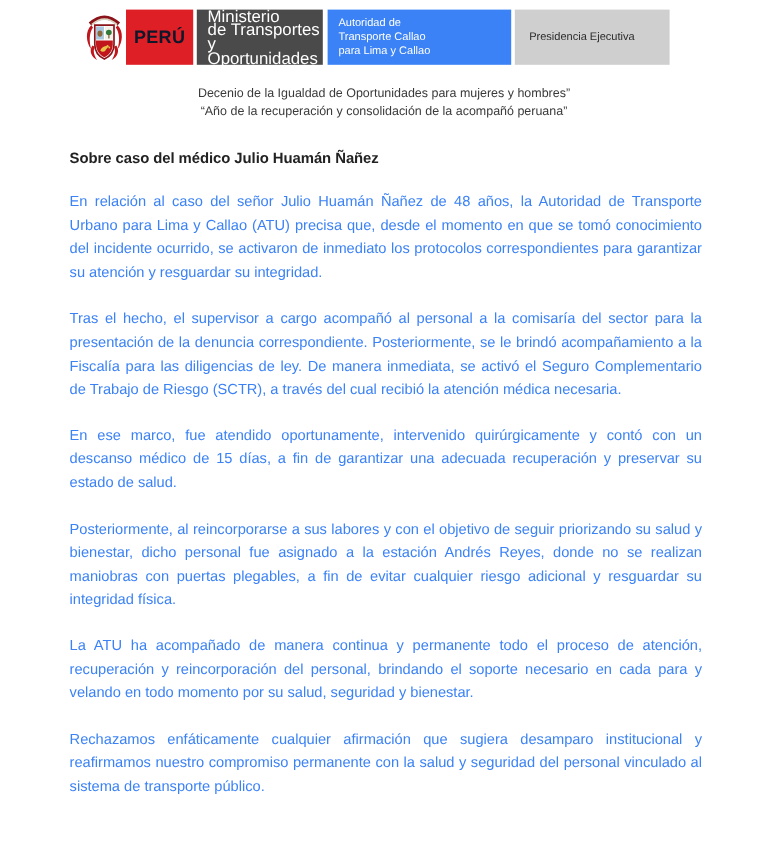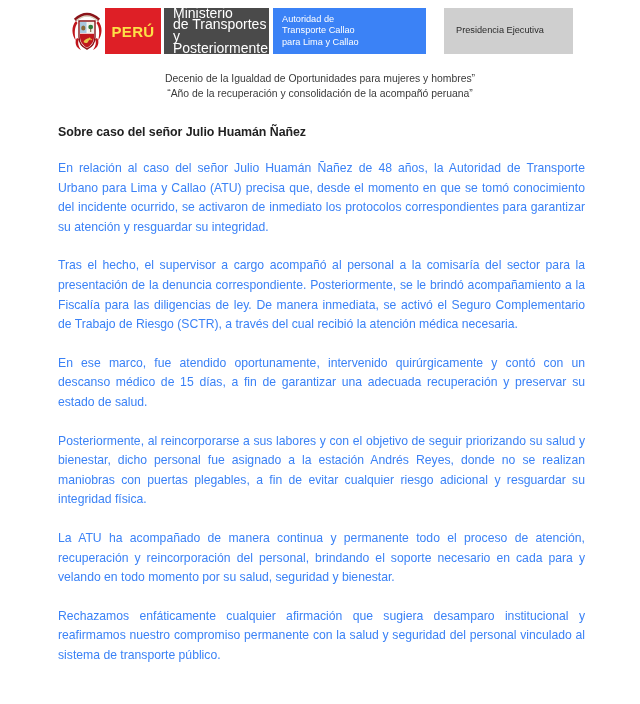--- a/index.html
+++ b/index.html
@@ -44,21 +44,21 @@
     display: flex;
     align-items: center;
     box-sizing: border-box;
   }
   .blk-peru {
     width: 56px;
     background: #DE1F26;
     justify-content: center;
   }
   .blk-peru .peru-word {
-    color: #fde047;
+    color: #0f172a;
     font-size: 15px;
     font-weight: 700;
     letter-spacing: 0.3px;
     line-height: 1;
   }
   .blk-min {
     width: 105px;
     background: #4A4A4A;
     padding-left: 9px;
     margin-left: 3px;
@@ -78,21 +78,21 @@
   .blk-atu .lines {
     color: #ffffff;
     font-size: 9.2px;
     line-height: 11.6px;
     font-weight: 400;
   }
   .blk-pres {
     width: 129px;
     background: #CFCFCF;
     padding-left: 12px;
-    margin-left: 18px;
+    margin-left: 3px;
   }
   .blk-pres .lines {
     color: #2B2B2B;
     font-size: 9.2px;
     line-height: 11.6px;
     font-weight: 400;
   }
 
   
   .slogan {
@@ -162,21 +162,21 @@
     </div>
 
     <div class="blk blk-peru">
       <span class="peru-word">PERÚ</span>
     </div>
 
     <div class="blk blk-min">
       <div class="lines">
         <div>Ministerio</div>
         <div>de Transportes</div>
-        <div>y Posteriormente</div>
+        <div>y Oportunidades</div>
       </div>
     </div>
 
     <div class="blk blk-atu">
       <div class="lines">
         <div>Autoridad de</div>
         <div>Transporte Callao</div>
         <div>para Lima y Callao</div>
       </div>
     </div>
@@ -189,21 +189,21 @@
 
   </div>
 </div>
 
 <div class="slogan">
   <div class="sl-line">Decenio de la Igualdad de Oportunidades para mujeres y hombres”</div>
   <div class="sl-line">“Año de la recuperación y consolidación de la acompañó peruana”</div>
 </div>
 
 <div class="doc">
-  <div class="doc-title">Sobre caso del señor Julio Huamán Ñañez</div>
+  <div class="doc-title">Sobre caso del médico Julio Huamán Ñañez</div>
 
   <p class="para">En relación al caso del señor Julio Huamán Ñañez de 48 años, la Autoridad de Transporte Urbano para Lima y Callao (ATU) precisa que, desde el momento en que se tomó conocimiento del incidente ocurrido, se activaron de inmediato los protocolos correspondientes para garantizar su atención y resguardar su integridad.</p>
   <p class="para">Tras el hecho, el supervisor a cargo acompañó al personal a la comisaría del sector para la presentación de la denuncia correspondiente. Posteriormente, se le brindó acompañamiento a la Fiscalía para las diligencias de ley. De manera inmediata, se activó el Seguro Complementario de Trabajo de Riesgo (SCTR), a través del cual recibió la atención médica necesaria.</p>
   <p class="para">En ese marco, fue atendido oportunamente, intervenido quirúrgicamente y contó con un descanso médico de 15 días, a fin de garantizar una adecuada recuperación y preservar su estado de salud.</p>
   <p class="para">Posteriormente, al reincorporarse a sus labores y con el objetivo de seguir priorizando su salud y bienestar, dicho personal fue asignado a la estación Andrés Reyes, donde no se realizan maniobras con puertas plegables, a fin de evitar cualquier riesgo adicional y resguardar su integridad física.</p>
   <p class="para">La ATU ha acompañado de manera continua y permanente todo el proceso de atención, recuperación y reincorporación del personal, brindando el soporte necesario en cada para y velando en todo momento por su salud, seguridad y bienestar.</p>
   <p class="para">Rechazamos enfáticamente cualquier afirmación que sugiera desamparo institucional y reafirmamos nuestro compromiso permanente con la salud y seguridad del personal vinculado al sistema de transporte público.</p>
 </div>
 
 </body></html>

